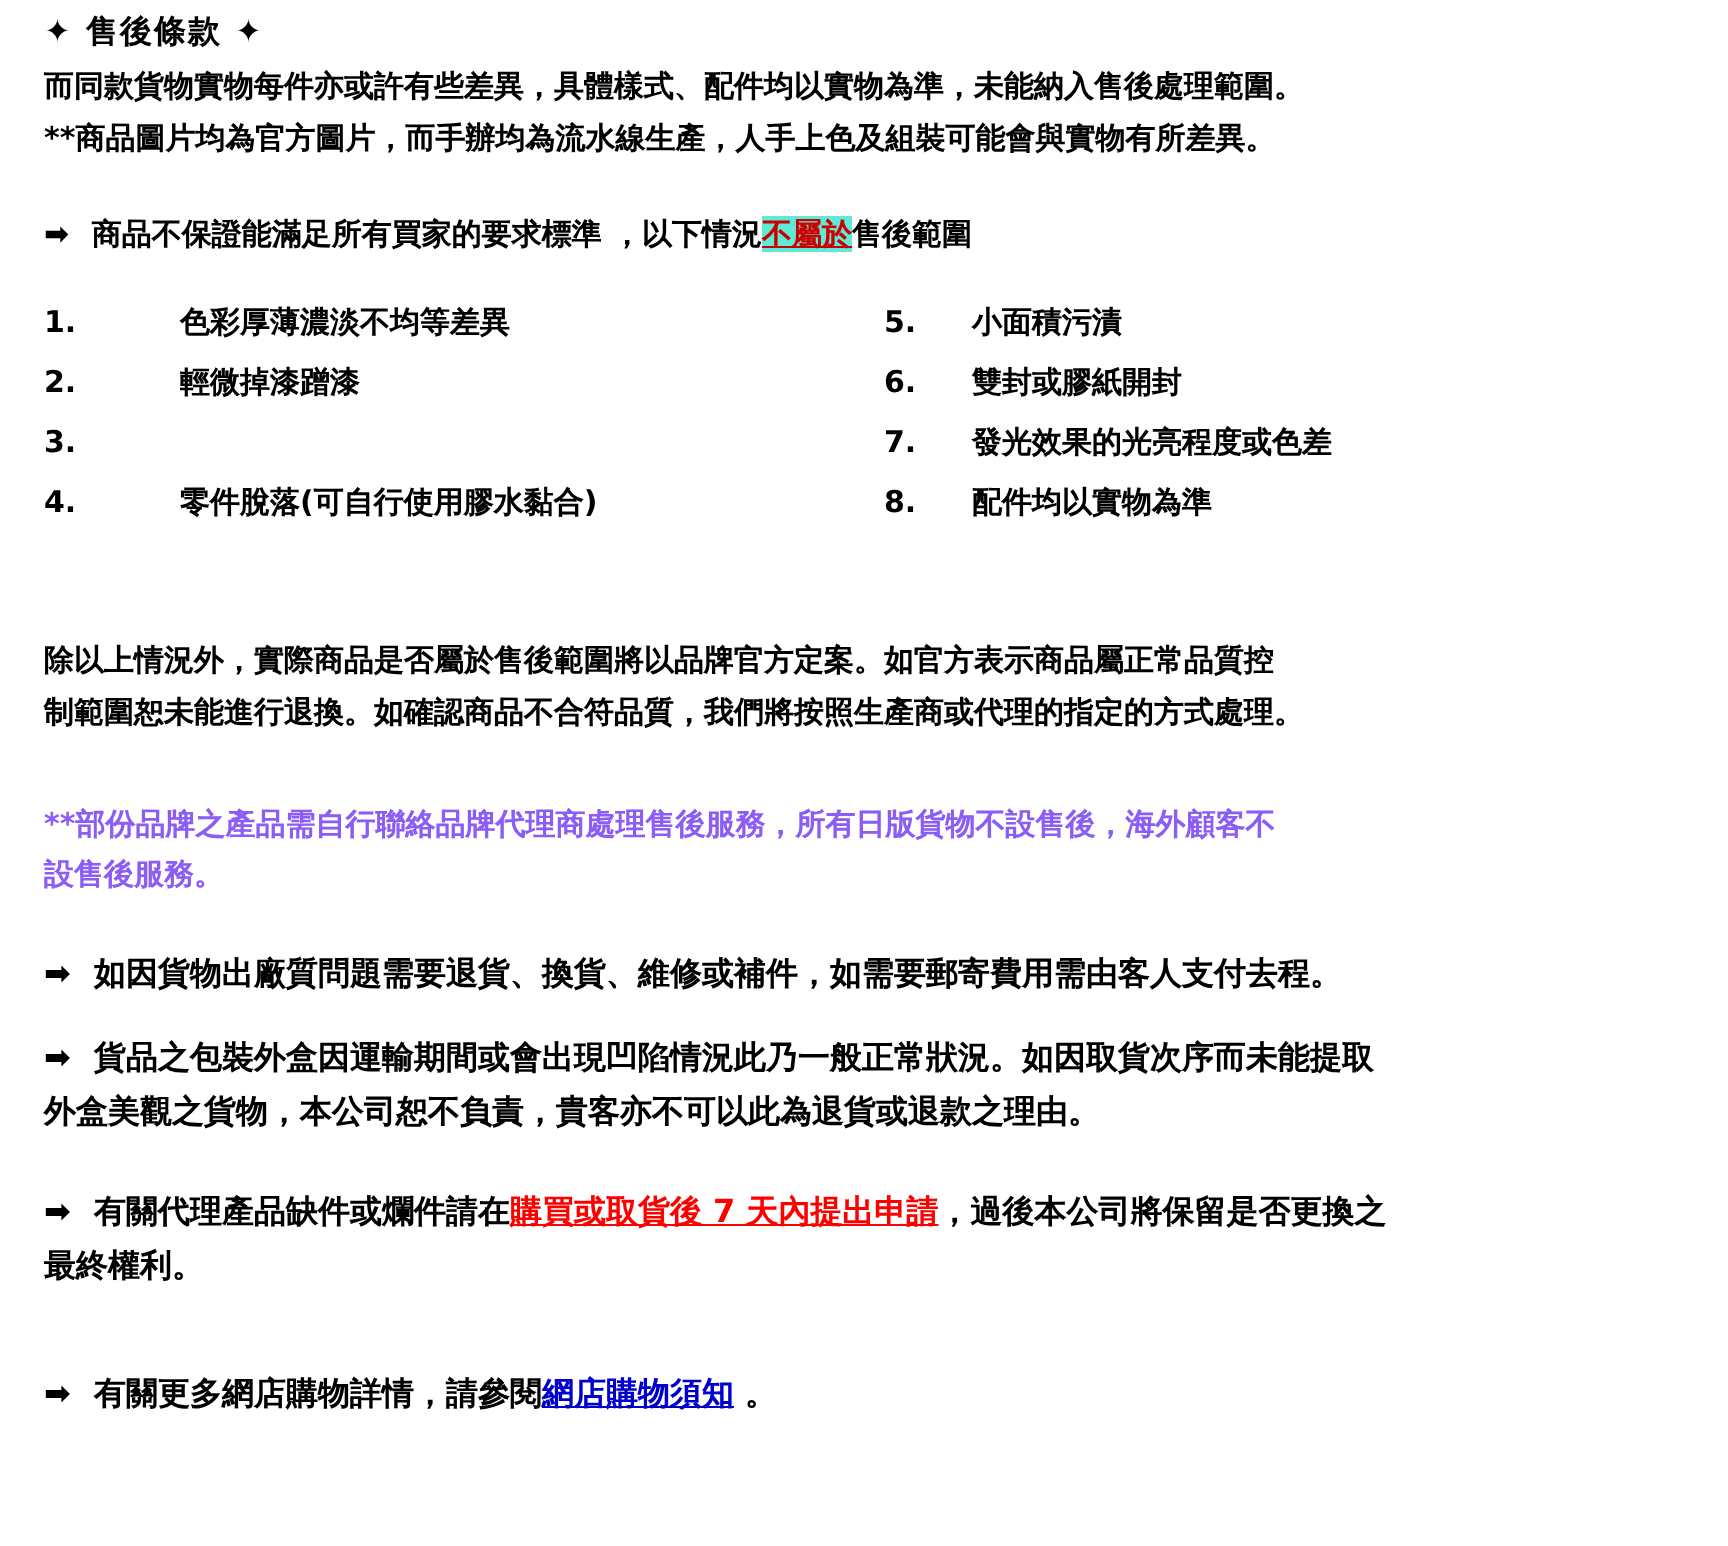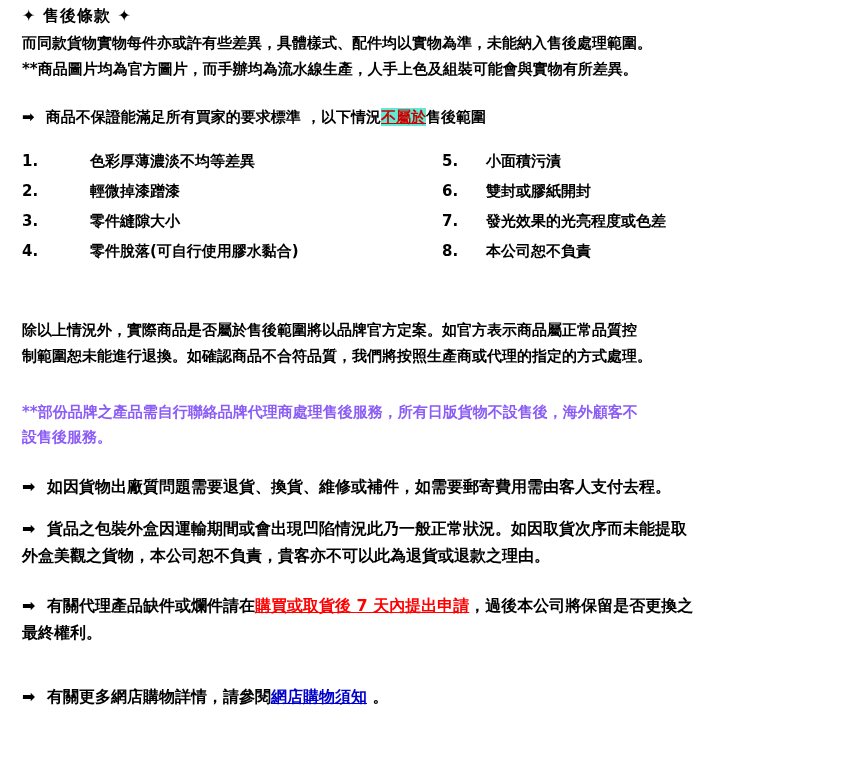--- a/index.html
+++ b/index.html
@@ -116,21 +116,20 @@
       <div class="list-item">
         <span class="list-num">1.</span>
         <span>色彩厚薄濃淡不均等差異</span>
       </div>
       <div class="list-item">
         <span class="list-num">2.</span>
         <span>輕微掉漆蹭漆</span>
       </div>
       <div class="list-item">
         <span class="list-num">3.</span>
-        <span>零件縫隙大小</span>
       </div>
       <div class="list-item">
         <span class="list-num">4.</span>
         <span>零件脫落(可自行使用膠水黏合)</span>
       </div>
     </div>
     <div class="list-col second">
       <div class="list-item">
         <span class="list-num narrow">5.</span>
         <span>小面積污漬</span>
@@ -138,21 +137,21 @@
       <div class="list-item">
         <span class="list-num narrow">6.</span>
         <span>雙封或膠紙開封</span>
       </div>
       <div class="list-item">
         <span class="list-num narrow">7.</span>
         <span>發光效果的光亮程度或色差</span>
       </div>
       <div class="list-item">
         <span class="list-num narrow">8.</span>
-        <span>本公司恕不負責</span>
+        <span>配件均以實物為準</span>
       </div>
     </div>
   </div>
 
   <div class="spacer-lg"></div>
   <div class="spacer-md"></div>
 
   <div class="para bold">除以上情況外，實際商品是否屬於售後範圍將以品牌官方定案。如官方表示商品屬正常品質控</div>
   <div class="para bold">制範圍恕未能進行退換。如確認商品不合符品質，我們將按照生產商或代理的指定的方式處理。</div>
 

